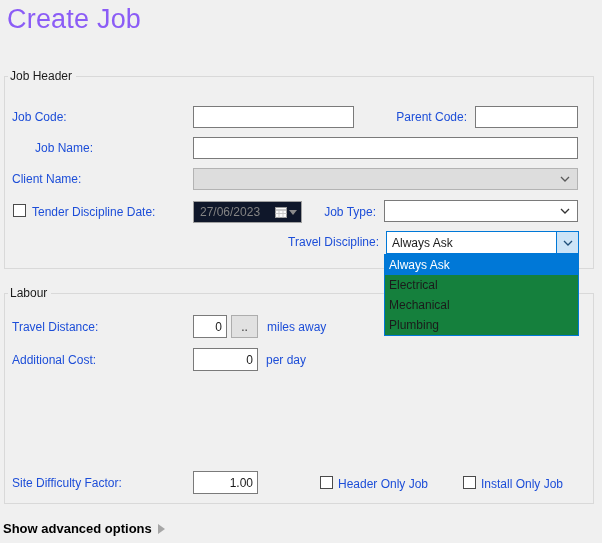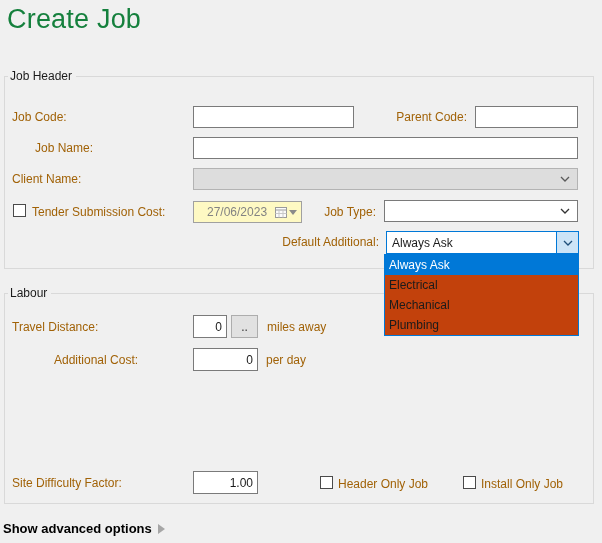--- a/index.html
+++ b/index.html
@@ -7,35 +7,35 @@
   body {
     background:#f0f0f0;
     font-family:"Liberation Sans", sans-serif;
     color:#1b1b1b;
     overflow:hidden;
     position:relative;
   }
   .abs { position:absolute; }
   .page-title {
     left:7px; top:4px;
-    font-size:27px; font-weight:400; color:#15803d;
+    font-size:27px; font-weight:400; color:#8b5cf6;
     letter-spacing:0.2px;
   }
   .groupbox {
     border:1px solid #d9d9d9;
     background:transparent;
   }
   .gb-legend {
     position:absolute;
     background:#f0f0f0;
     padding:0 4px 0 2px;
     font-size:12px; color:#1b1b1b;
     line-height:14px;
   }
-  .lbl { font-size:12px; line-height:14px; color:#a16207; white-space:nowrap; }
+  .lbl { font-size:12px; line-height:14px; color:#1d4ed8; white-space:nowrap; }
   .lbl-r { text-align:right; }
   .tb {
     border:1px solid #7a7a7a;
     background:#fff;
     font-family:"Liberation Sans", sans-serif;
     font-size:12px; color:#1b1b1b;
     padding:0 4px;
     outline:none;
   }
   .tb.num { text-align:right; }
@@ -48,34 +48,34 @@
   .combo.disabled { background:#dddddd; border-color:#b3b3b3; }
   .combo-text { font-size:12px; padding-left:5px; color:#1b1b1b; }
   .combo.open { border:1px solid #0078d7; background:#fff; }
   .combo.open .dd-btn {
     margin-left:auto; width:22px; height:100%;
     background:#cce4f7; border-left:1px solid #0078d7;
     display:flex; align-items:center; justify-content:center;
   }
   .datefield {
     border:1px solid #a0a0a0;
-    background:#fef9c3;
-    display:flex; align-items:center;padding-left:7px;
+    background:#0f172a;
+    display:flex; align-items:center;
   }
   .datefield .dtxt { font-size:12px; color:#838383; padding-left:6px; }
   .datefield .dicons { margin-left:auto; display:flex; align-items:center; padding-right:4px; gap:2px; }
   .dropdown-list {
     background:#fff;
     border:1px solid #0078d7;
     z-index:50;
   }
   .dd-item {
     height:20px; line-height:20px;
     font-size:12px; padding-left:4px;
-    color:#1b1b1b; background:#c2410c;
+    color:#1b1b1b; background:#15803d;
     cursor:default;
   }
   .dd-item.selected { background:#0078d7; color:#fff; }
   .btn {
     border:1px solid #adadad;
     background:#e1e1e1;
     font-size:12px; color:#333;
     display:flex; align-items:center; justify-content:center;
     line-height:10px;
   }
@@ -113,21 +113,21 @@
 <div class="abs combo disabled" style="left:193px; top:168px; width:385px; height:22px;">
   <span class="combo-text"></span>
   <span class="chev">
     <svg width="10" height="6" viewBox="0 0 10 6">
         <polyline points="1,1 5,5 9,1" fill="none" stroke="#5a5a5a" stroke-width="1.3"></polyline>
       </svg>
   </span>
 </div>
 
 <div class="abs checkbox" style="left:13px; top:204px;"></div>
-<span class="abs lbl" style="left:32px; top:205px;">Tender Submission Cost:</span>
+<span class="abs lbl" style="left:32px; top:205px;">Tender Discipline Date:</span>
 <div class="abs datefield" style="left:193px; top:201px; width:109px; height:22px;">
   <span class="dtxt">27/06/2023</span>
   <span class="dicons">
     <span>
       <svg width="12" height="11" viewBox="0 0 12 11">
         <rect x="0.5" y="0.5" width="11" height="10" fill="#fbfbfb" stroke="#9a9a9a"></rect>
         <line x1="0.5" y1="3" x2="11.5" y2="3" stroke="#9a9a9a"></line>
         <line x1="4" y1="3" x2="4" y2="10.5" stroke="#c9c9c9"></line>
         <line x1="8" y1="3" x2="8" y2="10.5" stroke="#c9c9c9"></line>
         <line x1="0.5" y1="6.5" x2="11.5" y2="6.5" stroke="#c9c9c9"></line>
@@ -143,21 +143,21 @@
 <span class="abs lbl lbl-r" style="left:300px; top:205px; width:76px;">Job Type:</span>
 <div class="abs combo" style="left:384px; top:200px; width:194px; height:22px;">
   <span class="combo-text"></span>
   <span class="chev">
     <svg width="10" height="6" viewBox="0 0 10 6">
         <polyline points="1,1 5,5 9,1" fill="none" stroke="#333333" stroke-width="1.3"></polyline>
       </svg>
   </span>
 </div>
 
-<span class="abs lbl lbl-r" style="left:255px; top:235px; width:124px;">Default Additional:</span>
+<span class="abs lbl lbl-r" style="left:255px; top:235px; width:124px;">Travel Discipline:</span>
 <div class="abs combo open" style="left:386px; top:231px; width:193px; height:23px;">
   <span class="combo-text">Always Ask</span>
   <span class="dd-btn">
     <span>
       <svg width="10" height="6" viewBox="0 0 10 6">
           <polyline points="1,1 5,5 9,1" fill="none" stroke="#1d4e7a" stroke-width="1.3"></polyline>
         </svg>
     </span>
   </span>
 </div>
@@ -170,21 +170,21 @@
 </div>
 
 <div class="abs groupbox" style="left:4px; top:293px; width:590px; height:211px;"></div>
 <span class="abs gb-legend" style="left:8px; top:286px;">Labour</span>
 
 <span class="abs lbl" style="left:12px; top:320px;">Travel Distance:</span>
 <input class="abs tb num" style="left: 193px; top: 315px; width: 34px; height: 23px;" value="0">
 <button class="abs btn" style="left:231px; top:315px; width:27px; height:23px;">..</button>
 <span class="abs lbl" style="left:267px; top:320px;">miles away</span>
 
-<span class="abs lbl" style="left:12px; top:353px;margin-left:42px;">Additional Cost:</span>
+<span class="abs lbl" style="left:12px; top:353px;">Additional Cost:</span>
 <input class="abs tb num" style="left: 193px; top: 348px; width: 65px; height: 23px;" value="0">
 <span class="abs lbl" style="left:266px; top:353px;">per day</span>
 
 <span class="abs lbl" style="left:12px; top:476px;">Site Difficulty Factor:</span>
 <input class="abs tb num" style="left: 193px; top: 471px; width: 65px; height: 23px;" value="1.00">
 
 <div class="abs checkbox" style="left:320px; top:476px;"></div>
 <span class="abs lbl" style="left:338px; top:477px;">Header Only Job</span>
 <div class="abs checkbox" style="left:463px; top:476px;"></div>
 <span class="abs lbl" style="left:481px; top:477px;">Install Only Job</span>

